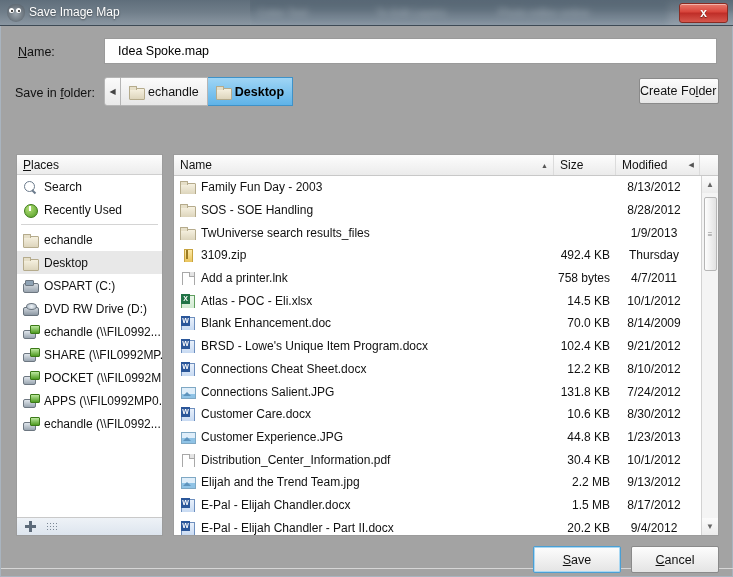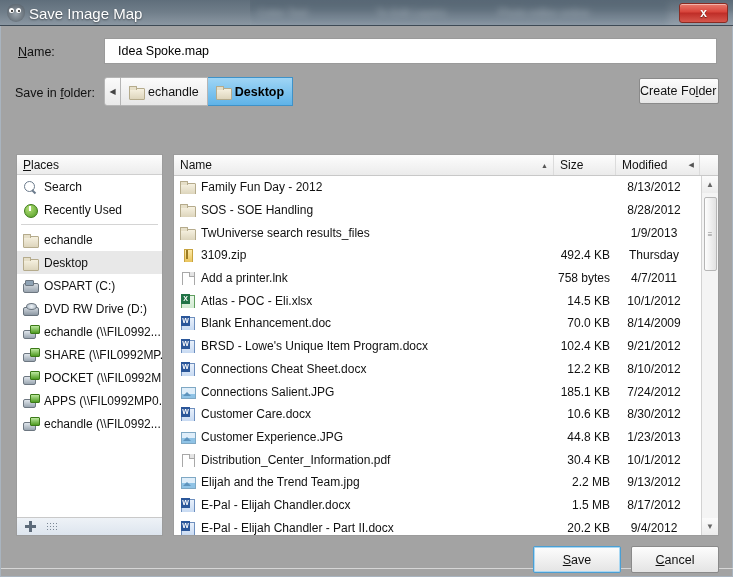--- a/index.html
+++ b/index.html
@@ -33,21 +33,21 @@
     background: rgba(200,228,246,.75); filter: blur(2px);
   }
   .win-left { position: absolute; left: 0; top: 0; height: 26px;
     width: 250px;
     background: linear-gradient(to bottom, #5f6e7b 0%, #6f7d89 45%, #8d99a4 100%); }
   .title-icon {
     position: absolute; left: 7px; top: 4px; width: 18px; height: 18px;
   }
   .title-text {
     position: absolute; left: 29px; top: 5px;
-    font-size: 15px; color: #ffffff;
+    font-size: 12px; color: #ffffff;
     text-shadow: 0 1px 2px rgba(0,0,0,.5);
     white-space: nowrap;
   }
   .close-btn {
     position: absolute; right: 5px; top: 3px; width: 49px; height: 20px;
     border-radius: 3px;
     border: 1px solid #8a2b22;
     background: linear-gradient(to bottom, #e87a6c 0%, #d8433a 45%, #bf2d27 50%, #d6564c 100%);
     box-shadow: inset 0 1px 0 rgba(255,255,255,.45);
     color: #fff; font-size: 12px; font-weight: bold;
@@ -432,21 +432,21 @@
         <span>Modified</span>
         <span class="sort-arrow">◀</span>
       </div>
       <div class="th th-pad"></div>
     </div>
     <div class="files-body">
       <div class="rows" id="file-rows">
           <div class="frow">
             <div class="c-name">
               <span class="ico ico-folder"></span>
-              <span>Family Fun Day - 2012</span>
+              <span>Family Fun Day - 2003</span>
             </div>
             <div class="c-size"></div>
             <div class="c-mod">8/13/2012</div>
           </div>
           <div class="frow">
             <div class="c-name">
               <span class="ico ico-folder"></span>
               <span>SOS - SOE Handling</span>
             </div>
             <div class="c-size"></div>
@@ -506,21 +506,21 @@
               <span>Connections Cheat Sheet.docx</span>
             </div>
             <div class="c-size">12.2 KB</div>
             <div class="c-mod">8/10/2012</div>
           </div>
           <div class="frow">
             <div class="c-name">
               <span class="ico ico-image"></span>
               <span>Connections Salient.JPG</span>
             </div>
-            <div class="c-size">185.1 KB</div>
+            <div class="c-size">131.8 KB</div>
             <div class="c-mod">7/24/2012</div>
           </div>
           <div class="frow">
             <div class="c-name">
               <span class="ico ico-word"></span>
               <span>Customer Care.docx</span>
             </div>
             <div class="c-size">10.6 KB</div>
             <div class="c-mod">8/30/2012</div>
           </div>

